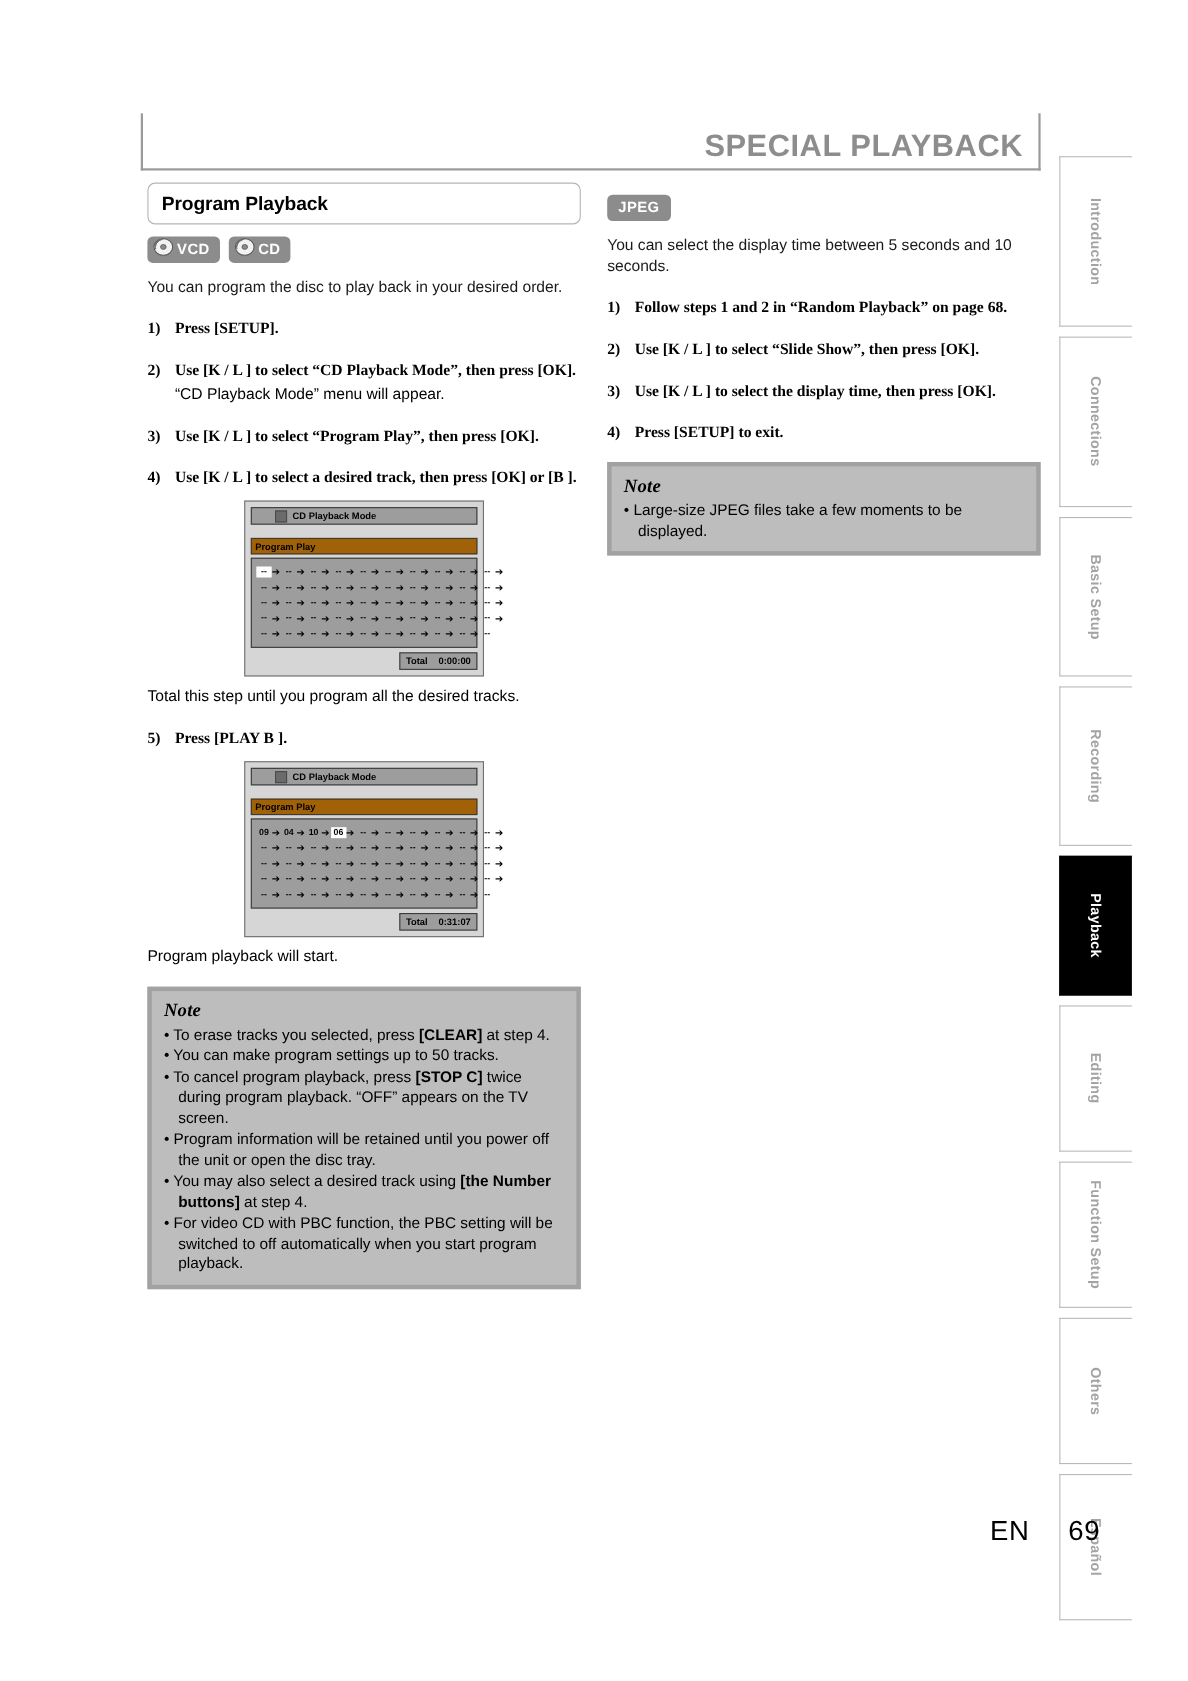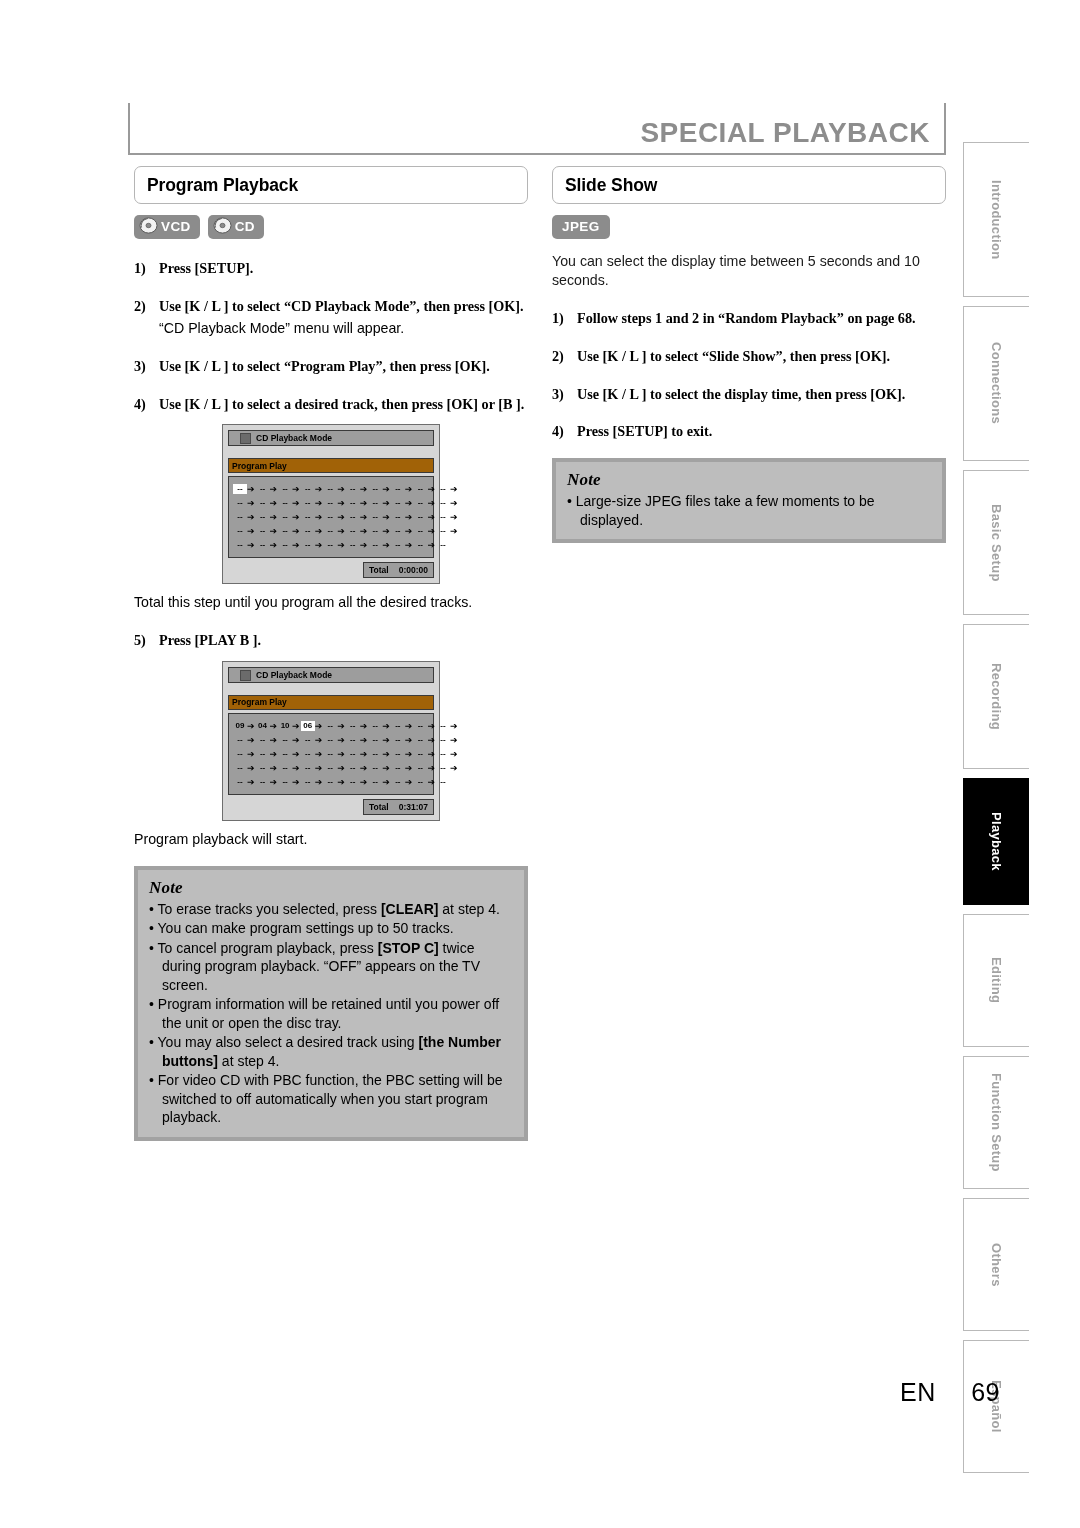--- a/index.html
+++ b/index.html
@@ -162,21 +162,21 @@
     border: 1px solid #6e6e6e;
     padding: 5px;
     box-sizing: border-box;
   }
   .osd-hdr {
     background: #9d9d9d;
     border: 1px solid #3a3a3a;
     height: 16px;
     display: flex;
     align-items: center;
-    padding-left: 11px;
+    padding-left: 21px;
     gap: 5px;
     box-sizing: border-box;
   }
   .osd-hdr .sq {
     width: 11px; height: 11px; background: #6b6b6b; border: 1px solid #4a4a4a;
     box-sizing: border-box;
   }
   .osd-hdr .tx {
     font-size: 8.5px; font-weight: bold; color: #000; line-height: 1;
   }
@@ -315,20 +315,21 @@
           <ellipse cx="9.5" cy="8.5" rx="2.5" ry="2.2" fill="#8c8c8c" stroke="#5a5a5a" stroke-width="0.8"></ellipse>
           <path d="M3 5.2 A 8 7 0 0 1 9 1.4" stroke="#6e6e6e" stroke-width="1" fill="none"></path>
           <path d="M2.4 8 A 8 7 0 0 1 7.6 1.6" stroke="#6e6e6e" stroke-width="1" fill="none"></path>
           <path d="M2.6 10.6 A 8 7 0 0 1 6.3 2.1" stroke="#6e6e6e" stroke-width="1" fill="none"></path>
         </svg>
       </span>
       <span class="lbl">CD</span>
     </span>
   </div>
 
+  <div class="para">You can program the disc to play back in your desired order.</div>
 
   <div class="step">
     <span class="num">1)</span><span>Press [SETUP].</span>
   </div>
 
   <div class="step">
     <span class="num">2)</span><span>Use [K / L ] to select “CD Playback Mode”, then press [OK].</span>
   </div>
   <div class="sub">“CD Playback Mode” menu will appear.</div>
 
@@ -814,23 +815,20 @@
         <li>To cancel program playback, press <b>[STOP C]</b> twice during program playback. “OFF” appears on the TV screen.</li>
         <li>Program information will be retained until you power off the unit or open the disc tray.</li>
         <li>You may also select a desired track using <b>[the Number buttons]</b> at step 4.</li>
         <li>For video CD with PBC function, the PBC setting will be switched to off automatically when you start program playback.</li>
       </ul>
   </div>
 </div>
 
 <div class="column" id="col-right">
 
-  <div class="section-title-box">
-    <span class="t">Slide Show</span>
-  </div>
 
   <div class="badge-row">
     <span class="badge plain">
       <span class="lbl">JPEG</span>
     </span>
   </div>
 
   <div class="para">You can select the display time between 5 seconds and 10 seconds.</div>
 
   <div class="step">

